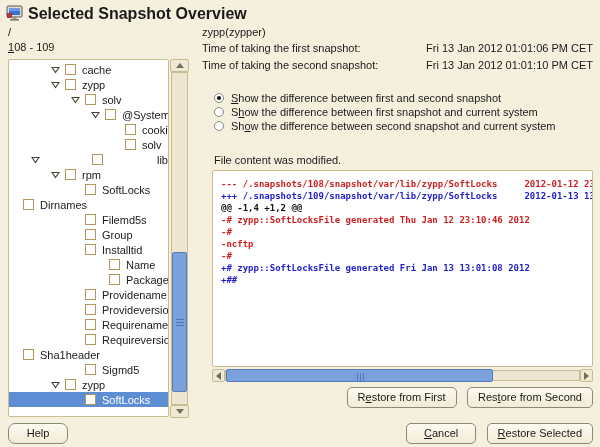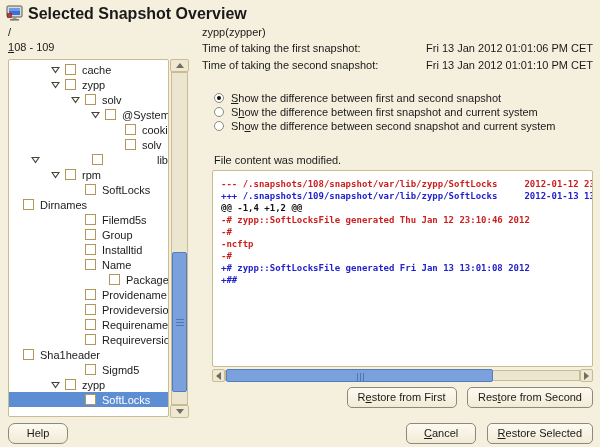--- a/index.html
+++ b/index.html
@@ -189,21 +189,21 @@
         <div class="trow" style="padding-left: 62px;">
           <span class="tri"></span>
           <span class="cb"></span>
           <span class="tlabel">Group</span>
         </div>
         <div class="trow" style="padding-left: 62px;">
           <span class="tri"></span>
           <span class="cb"></span>
           <span class="tlabel">Installtid</span>
         </div>
-        <div class="trow" style="padding-left: 62px;">
+        <div class="trow" style="padding-left: 62px; margin-left: 24px;">
           <span class="tri"></span>
           <span class="cb"></span>
           <span class="tlabel">Name</span>
         </div>
         <div class="trow" style="padding-left: 86px;">
           <span class="tri"></span>
           <span class="cb"></span>
           <span class="tlabel">Packages</span>
         </div>
         <div class="trow" style="padding-left: 62px;">

